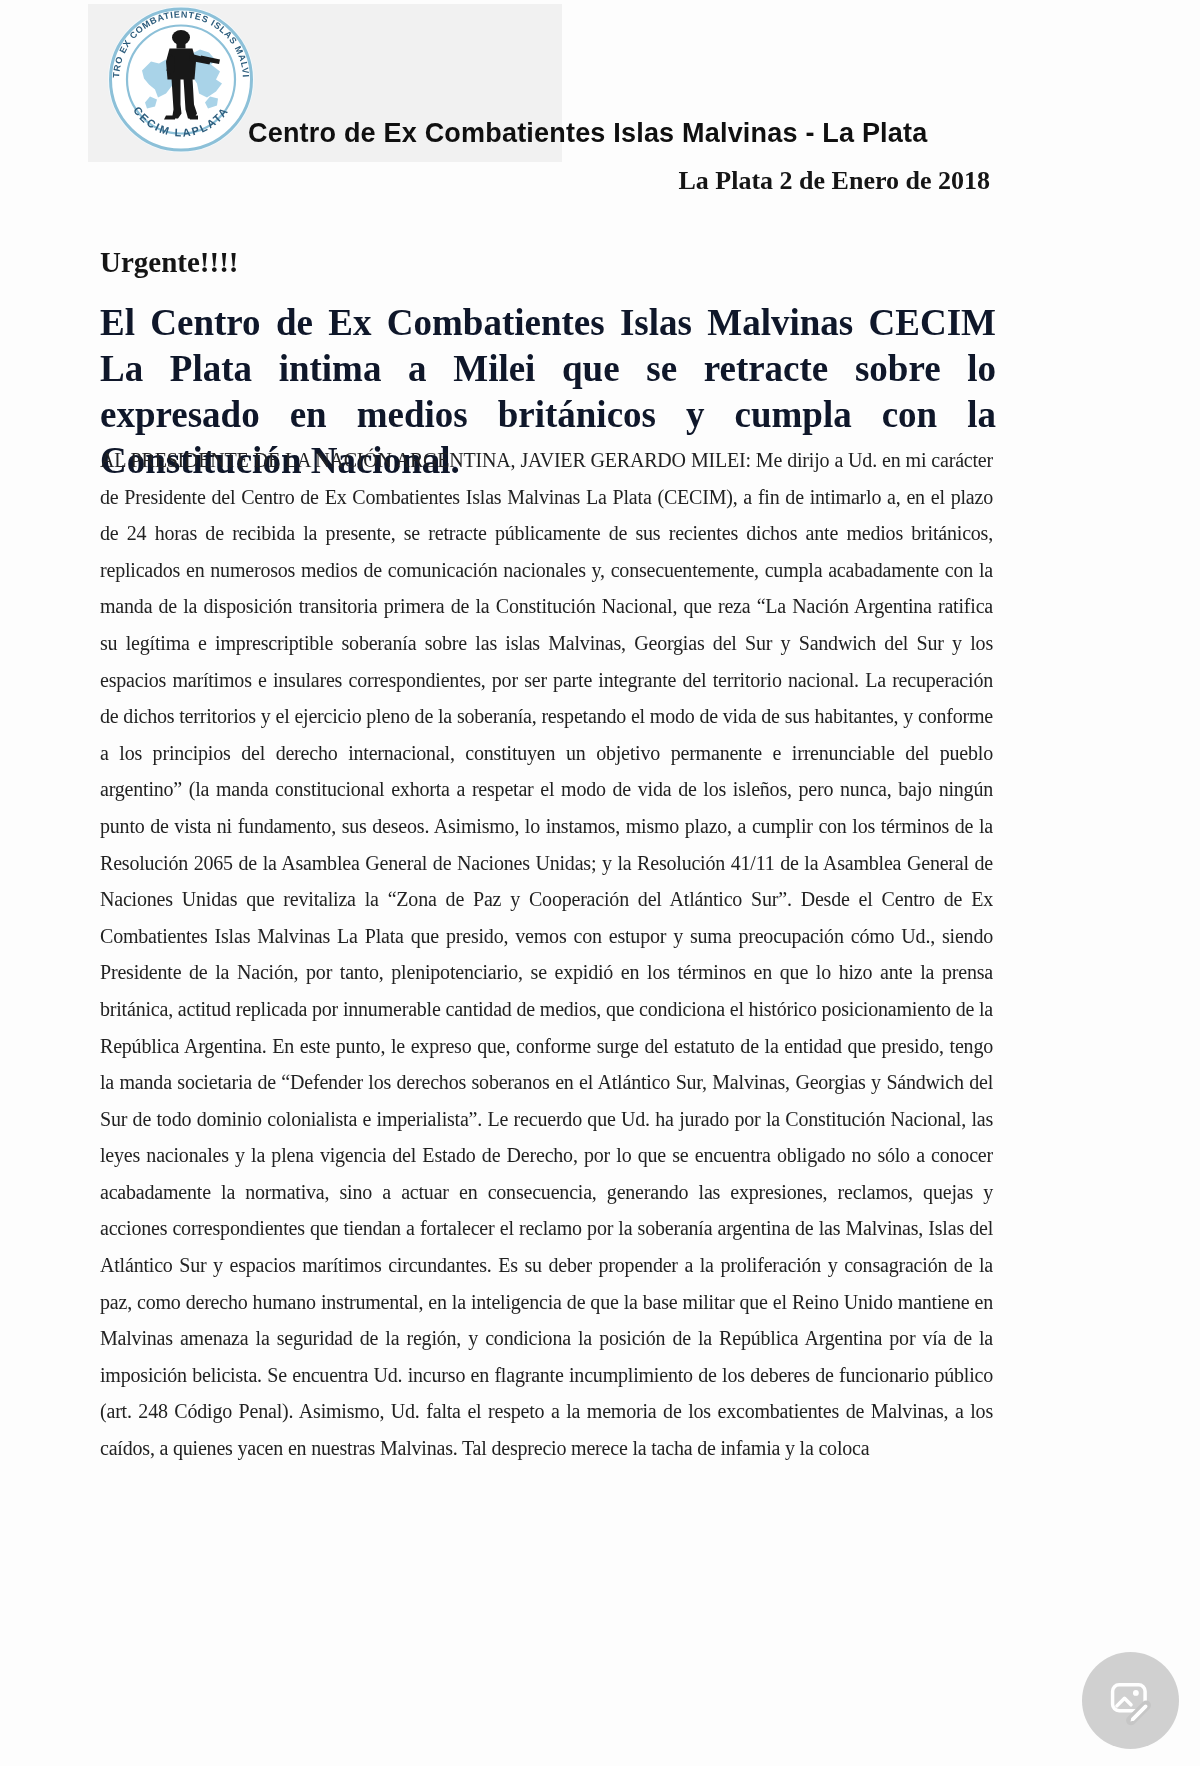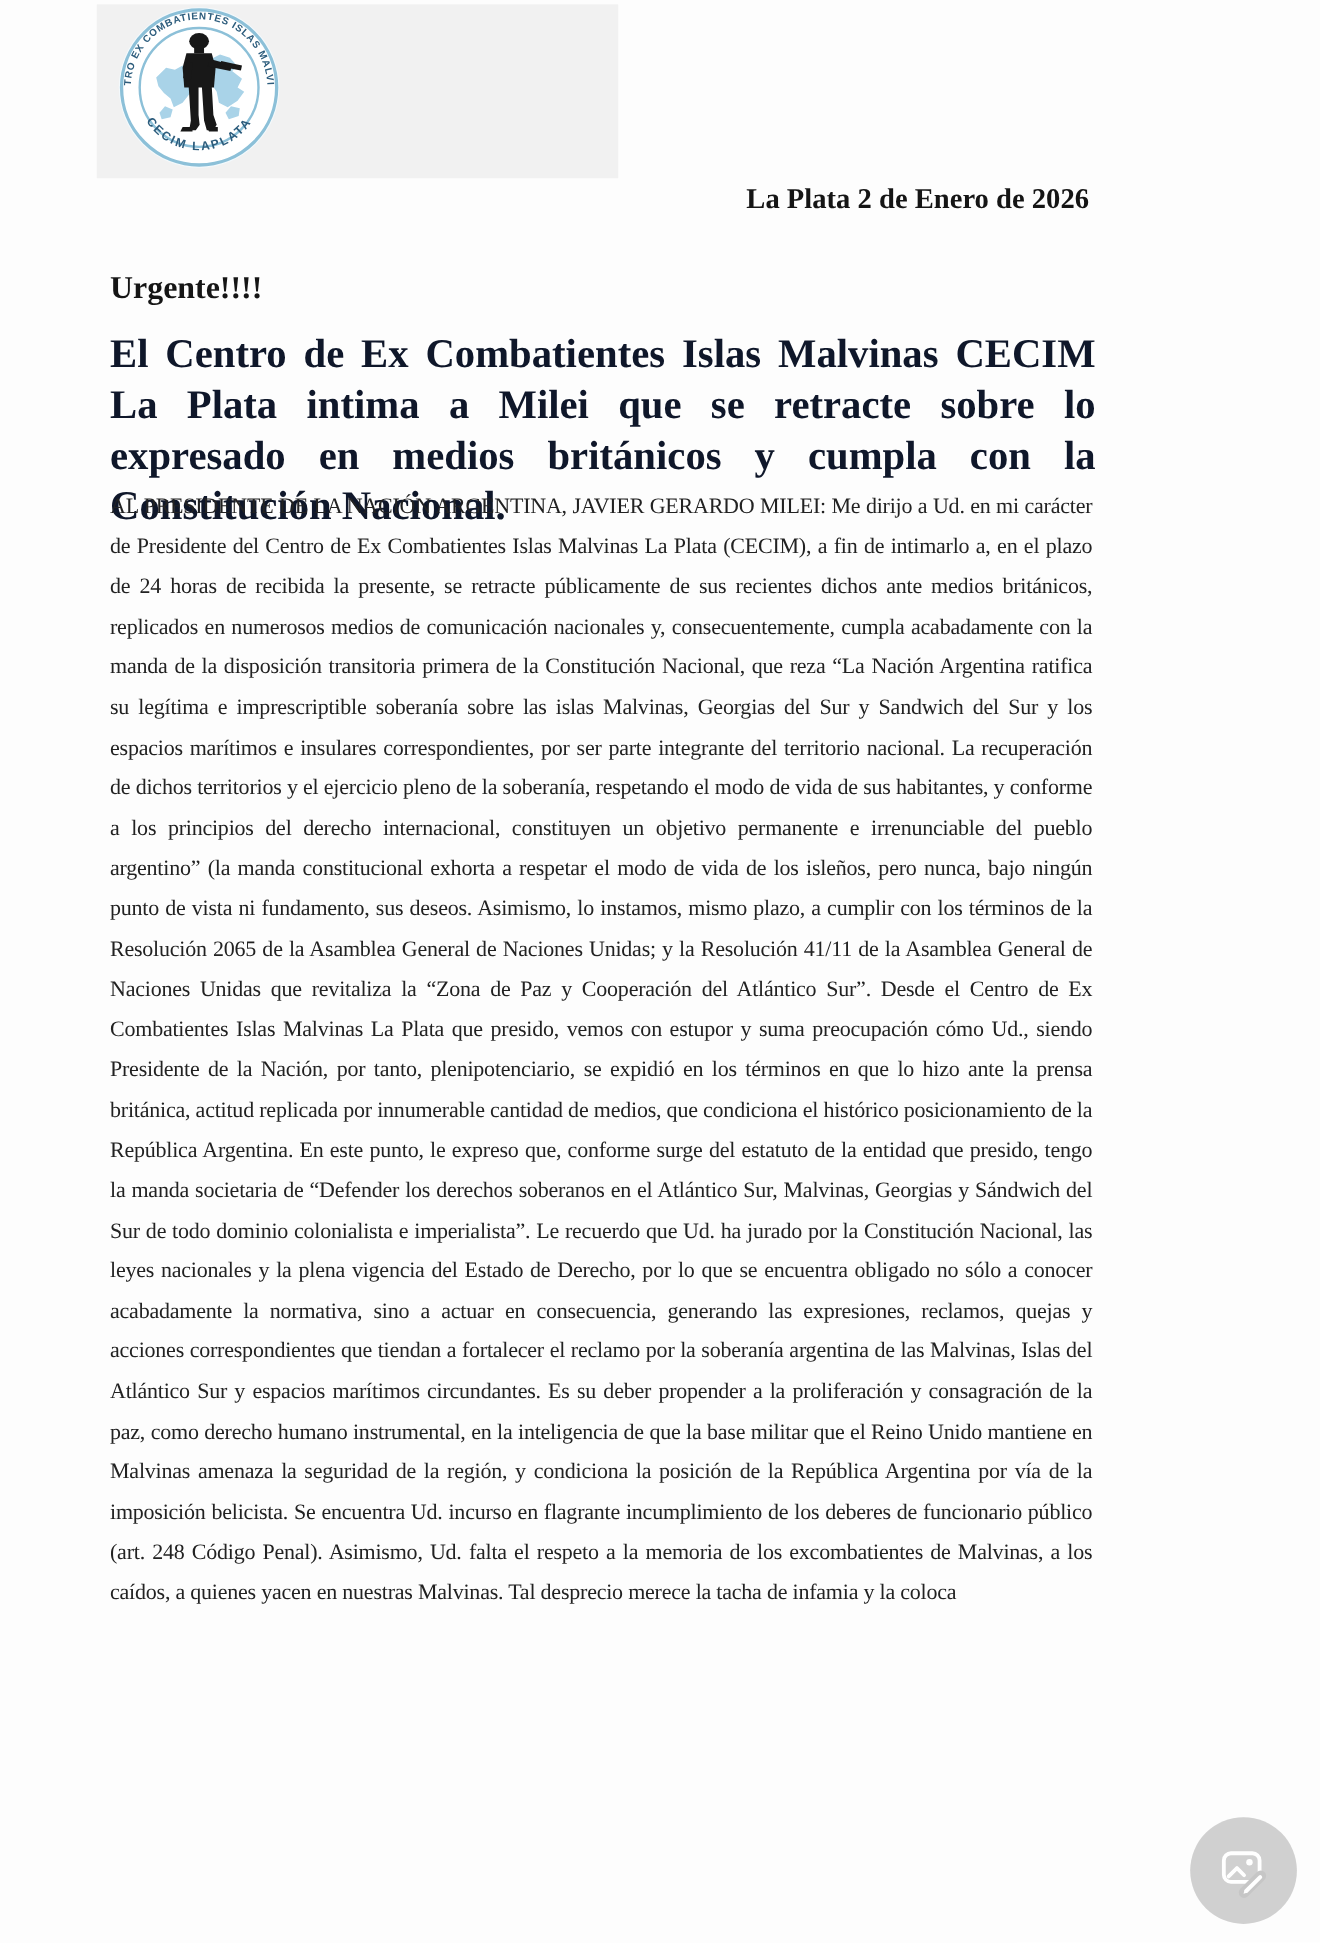--- a/index.html
+++ b/index.html
@@ -125,22 +125,23 @@
       <path d="M84 49 l21 5.5 -1.5 5.5 -20.5 -4 z"></path>
       <path d="M95 51 l19 4 -1 4.5 -19 -3.5 z"></path>
       <path d="M64.5 50 l-4 16 3.5 4 4 -3 1 -14 z"></path>
       <path d="M65.5 74 h9 v26 l1 9 -3.5 5 h-6 l1.5 -9 z"></path>
       <path d="M77.5 74 h9 l1.5 26 3 9 -3 5 h-6 l-2.5 -9 z"></path>
       <path d="M60 111 h9 v4 h-11 z"></path>
       <path d="M82 111 h10 v4 h-8 z"></path>
     </g>
   </svg>
 
+  <h1 class="org-title">Centro de Ex Combatientes Islas Malvinas - La Plata</h1>
 
-  <div class="dateline">La Plata 2 de Enero de 2026</div>
+  <div class="dateline">La Plata 2 de Enero de 2018</div>
 
   <div class="urgency">Urgente!!!!</div>
 
   <div class="headline">El Centro de Ex Combatientes Islas Malvinas CECIM La Plata intima a Milei que se retracte sobre lo expresado en medios británicos y cumpla con la Constitución Nacional.</div>
 
   <div class="letter-body">AL PRESIDENTE DE LA NACIÓN ARGENTINA, JAVIER GERARDO MILEI: Me dirijo a Ud. en mi carácter de Presidente del Centro de Ex Combatientes Islas Malvinas La Plata (CECIM), a fin de intimarlo a, en el plazo de 24 horas de recibida la presente, se retracte públicamente de sus recientes dichos ante medios británicos, replicados en numerosos medios de comunicación nacionales y, consecuentemente, cumpla acabadamente con la manda de la disposición transitoria primera de la Constitución Nacional, que reza “La Nación Argentina ratifica su legítima e imprescriptible soberanía sobre las islas Malvinas, Georgias del Sur y Sandwich del Sur y los espacios marítimos e insulares correspondientes, por ser parte integrante del territorio nacional. La recuperación de dichos territorios y el ejercicio pleno de la soberanía, respetando el modo de vida de sus habitantes, y conforme a los principios del derecho internacional, constituyen un objetivo permanente e irrenunciable del pueblo argentino” (la manda constitucional exhorta a respetar el modo de vida de los isleños, pero nunca, bajo ningún punto de vista ni fundamento, sus deseos. Asimismo, lo instamos, mismo plazo, a cumplir con los términos de la Resolución 2065 de la Asamblea General de Naciones Unidas; y la Resolución 41/11 de la Asamblea General de Naciones Unidas que revitaliza la “Zona de Paz y Cooperación del Atlántico Sur”. Desde el Centro de Ex Combatientes Islas Malvinas La Plata que presido, vemos con estupor y suma preocupación cómo Ud., siendo Presidente de la Nación, por tanto, plenipotenciario, se expidió en los términos en que lo hizo ante la prensa británica, actitud replicada por innumerable cantidad de medios, que condiciona el histórico posicionamiento de la República Argentina. En este punto, le expreso que, conforme surge del estatuto de la entidad que presido, tengo la manda societaria de “Defender los derechos soberanos en el Atlántico Sur, Malvinas, Georgias y Sándwich del Sur de todo dominio colonialista e imperialista”. Le recuerdo que Ud. ha jurado por la Constitución Nacional, las leyes nacionales y la plena vigencia del Estado de Derecho, por lo que se encuentra obligado no sólo a conocer acabadamente la normativa, sino a actuar en consecuencia, generando las expresiones, reclamos, quejas y acciones correspondientes que tiendan a fortalecer el reclamo por la soberanía argentina de las Malvinas, Islas del Atlántico Sur y espacios marítimos circundantes. Es su deber propender a la proliferación y consagración de la paz, como derecho humano instrumental, en la inteligencia de que la base militar que el Reino Unido mantiene en Malvinas amenaza la seguridad de la región, y condiciona la posición de la República Argentina por vía de la imposición belicista. Se encuentra Ud. incurso en flagrante incumplimiento de los deberes de funcionario público (art. 248 Código Penal). Asimismo, Ud. falta el respeto a la memoria de los excombatientes de Malvinas, a los caídos, a quienes yacen en nuestras Malvinas. Tal desprecio merece la tacha de infamia y la coloca</div>
 
   <button class="fab-edit" aria-label="edit image">
     <svg viewBox="0 0 48 48" width="52" height="52" aria-hidden="true">
       <rect x="7" y="9" width="30" height="24" rx="6" fill="none" stroke="#ffffff" stroke-width="3.2"></rect>

